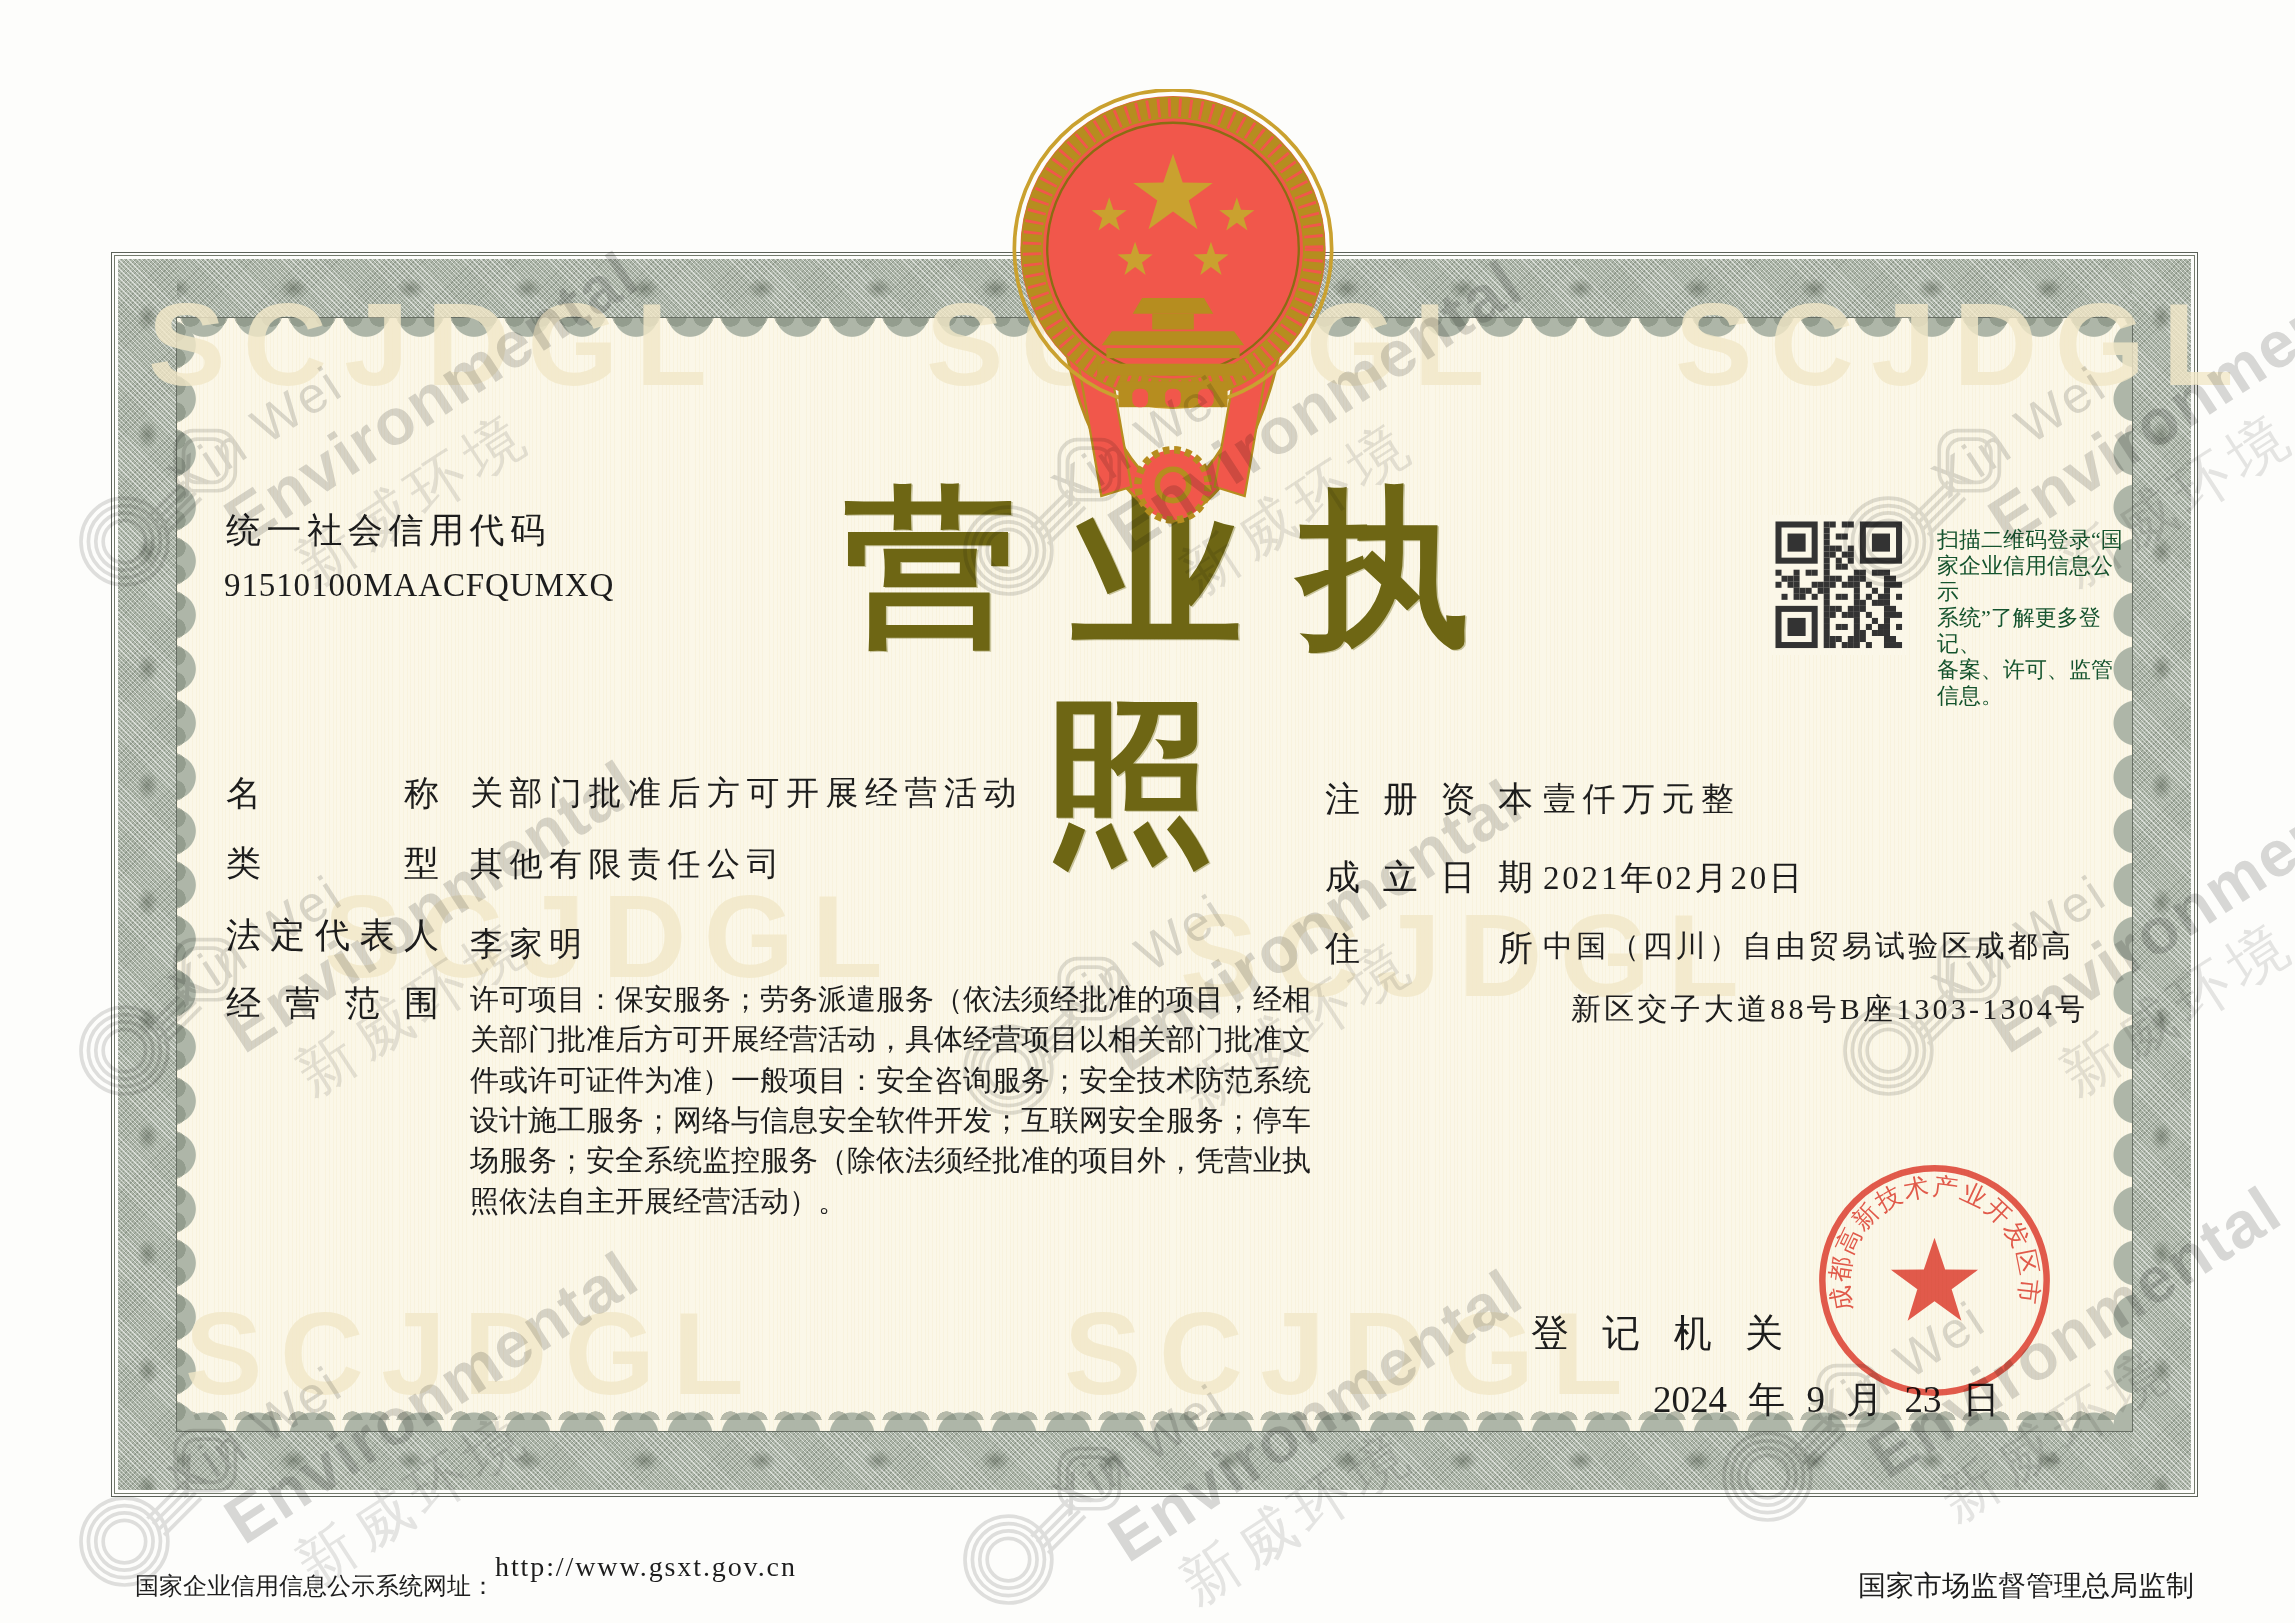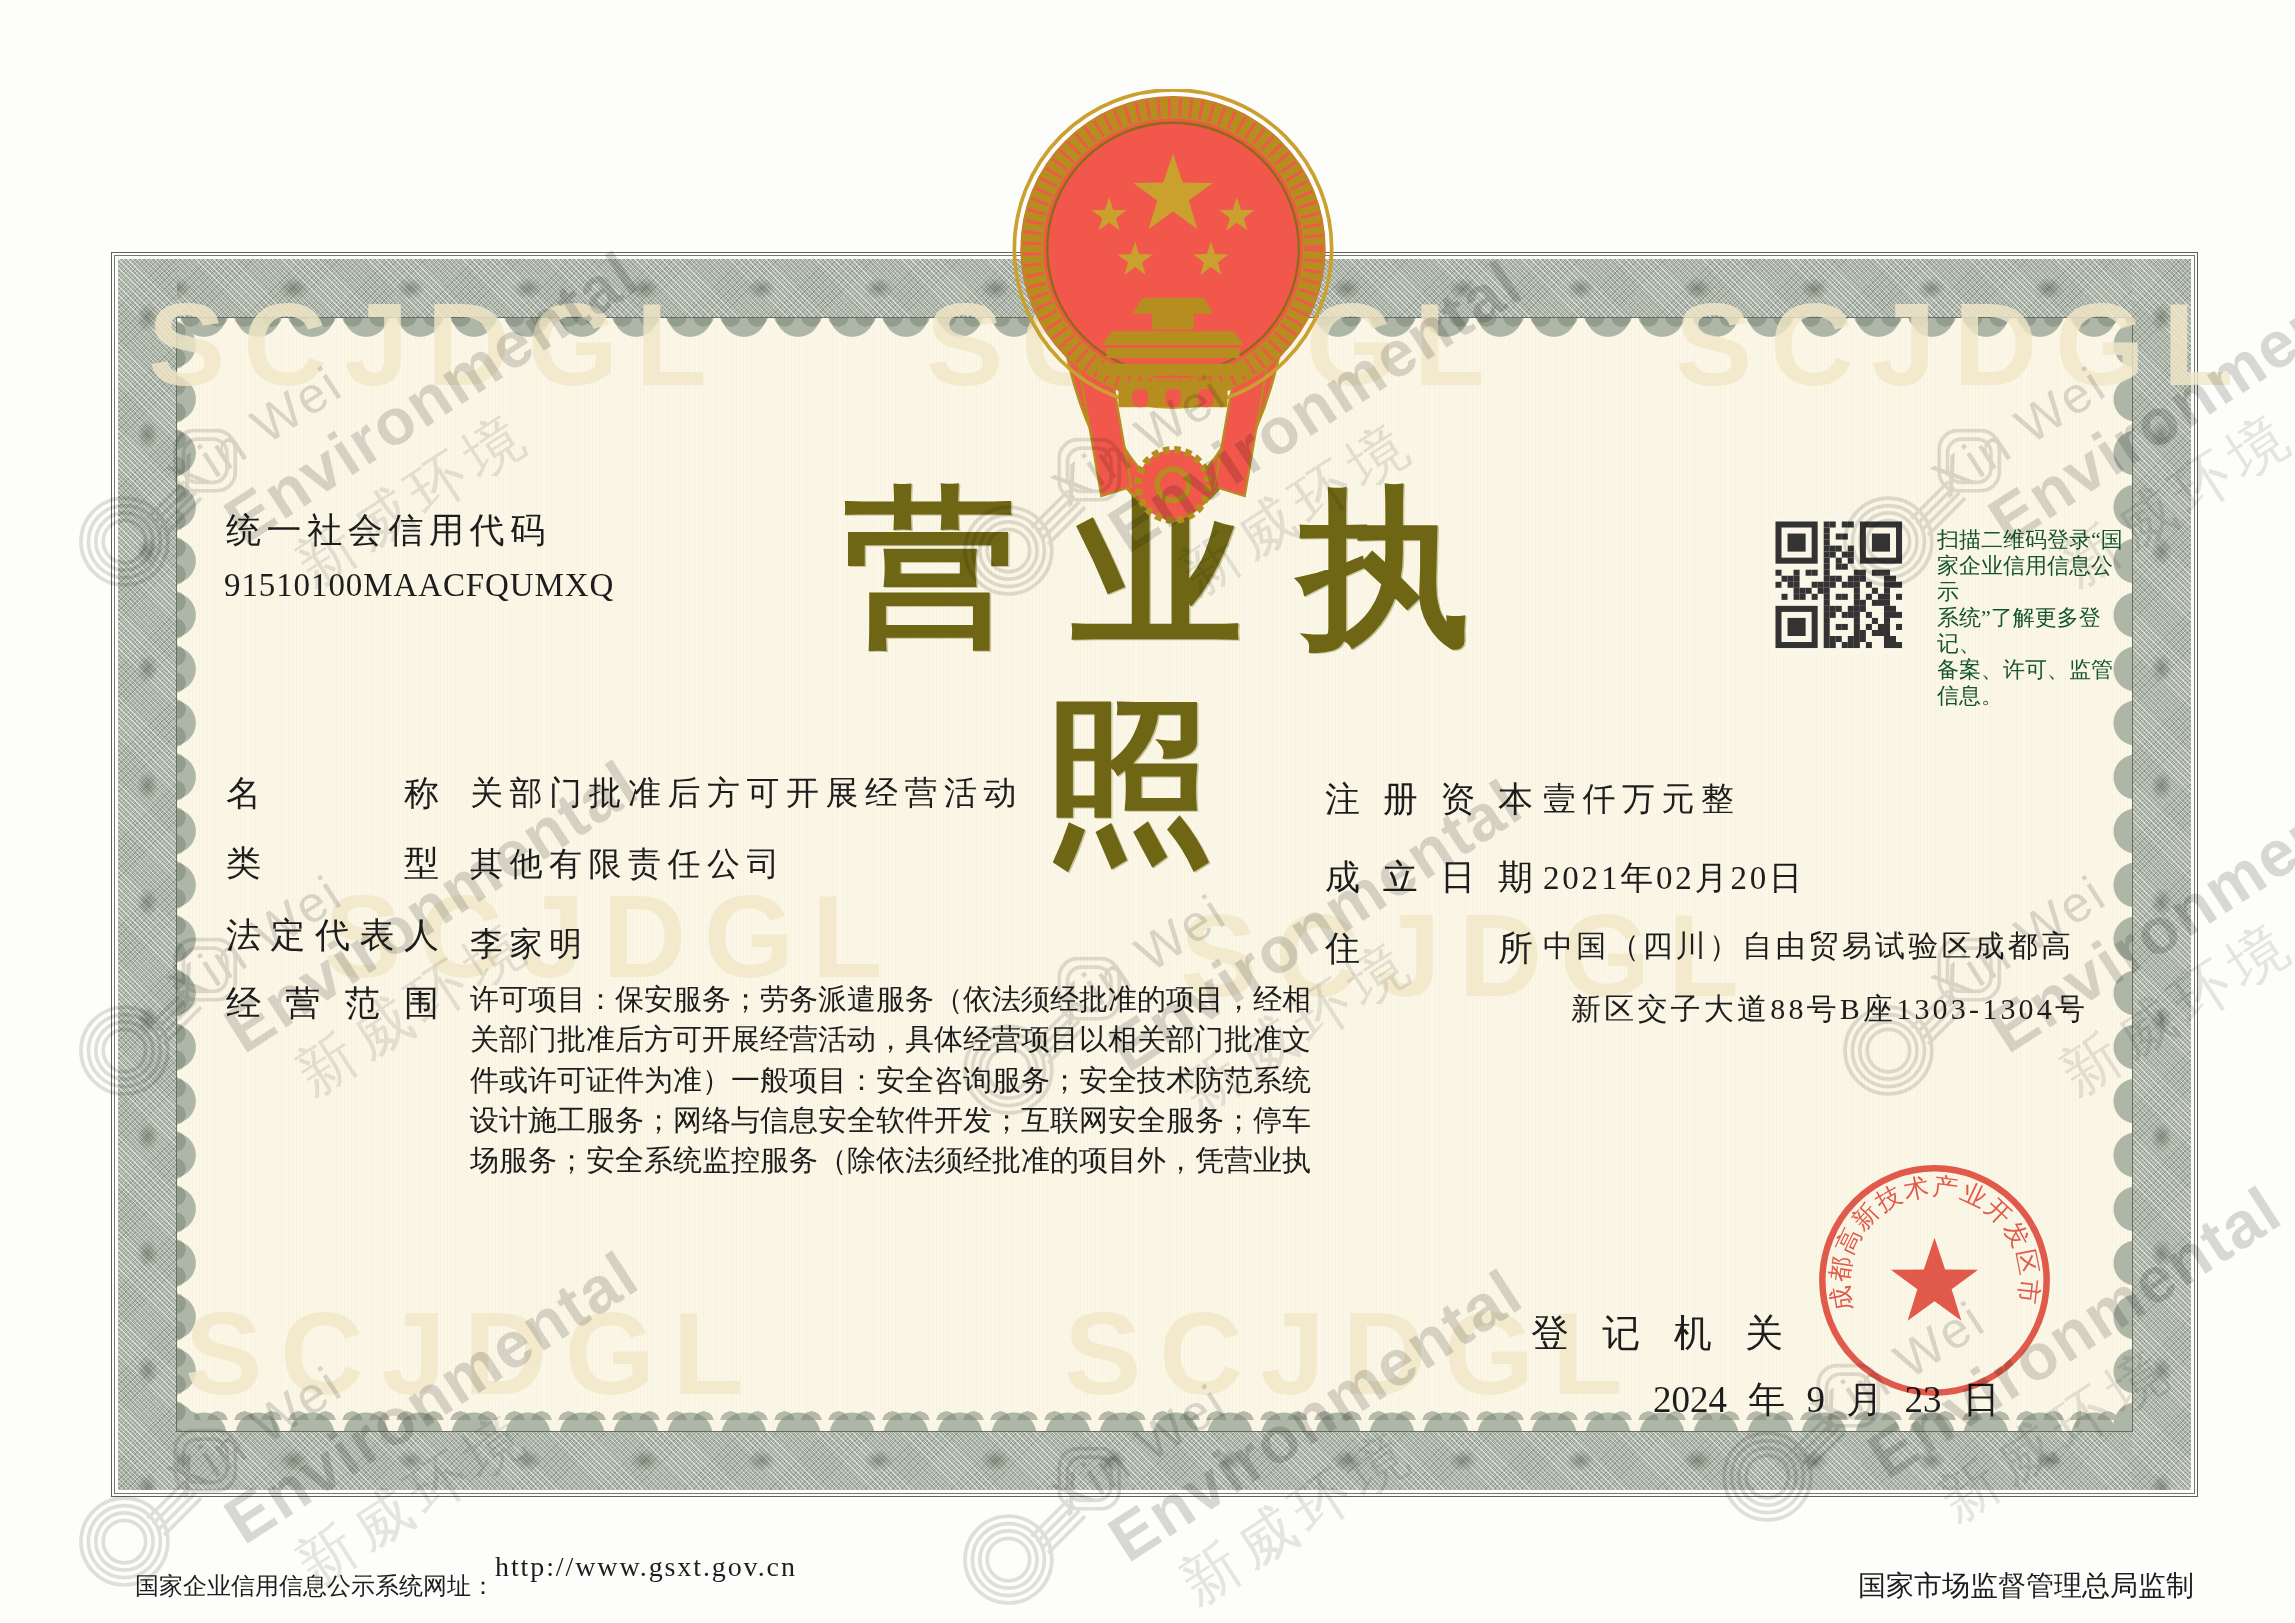--- a/index.html
+++ b/index.html
@@ -330,20 +330,21 @@
       <span>经</span>
       <span>营</span>
       <span>范</span>
       <span>围</span>
     </div>
   <div class="abs scope-line content" style="top:980px;">许可项目：保安服务；劳务派遣服务（依法须经批准的项目，经相</div>
   <div class="abs scope-line content" style="top:1020px;">关部门批准后方可开展经营活动，具体经营项目以相关部门批准文</div>
   <div class="abs scope-line content" style="top:1061px;">件或许可证件为准）一般项目：安全咨询服务；安全技术防范系统</div>
   <div class="abs scope-line content" style="top:1101px;">设计施工服务；网络与信息安全软件开发；互联网安全服务；停车</div>
   <div class="abs scope-line content" style="top:1141px;">场服务；安全系统监控服务（除依法须经批准的项目外，凭营业执</div>
+  <div class="abs scope-line content" style="top:1182px;">照依法自主开展经营活动）。</div>
 
   <div class="abs jlabel lbl-right content" style="top:776px;">
       <span>注</span>
       <span>册</span>
       <span>资</span>
       <span>本</span>
     </div>
   <div class="abs val content" style="left:1543px;top:777px;">壹仟万元整</div>
 
   <div class="abs jlabel lbl-right content" style="top:854px;">

